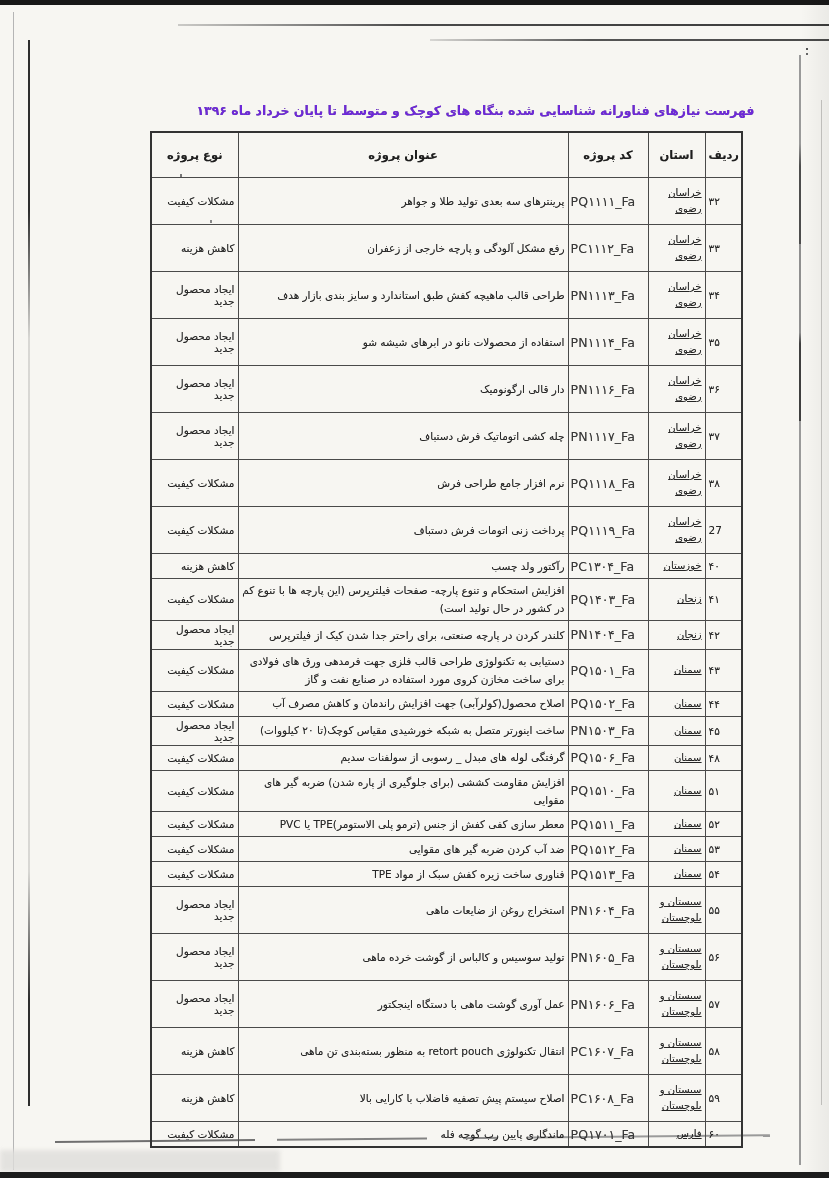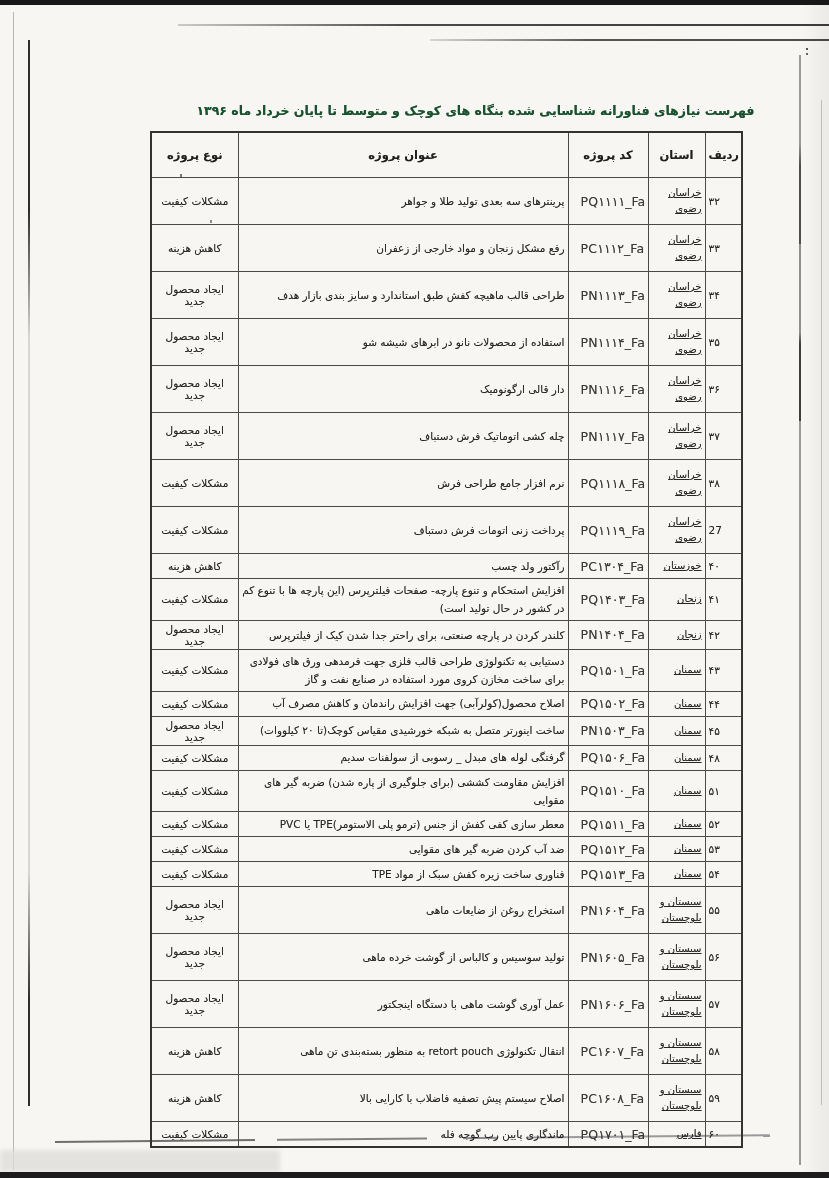--- a/index.html
+++ b/index.html
@@ -28,41 +28,41 @@
   .speck1{position:absolute;left:180px;top:174px;width:2px;height:3px;background:#777;}
   .speck2{position:absolute;left:210px;top:220px;width:2px;height:3px;background:#888;}
   .slant-line{position:absolute;left:55px;top:1141px;width:715px;height:1.6px;
     transform:rotate(-0.55deg);transform-origin:left center;
     background:linear-gradient(90deg,#6f6f6f 0 28%,rgba(0,0,0,0) 28% 31%,#828282 31% 52%,rgba(0,0,0,0) 52% 57%,#8a8a8a 57% 62%,rgba(0,0,0,0) 62% 66%,#9a9a9a 66% 100%);}
   .bottom-smudge{position:absolute;left:0;top:1150px;width:280px;height:22px;
     background:#dfdedb;filter:blur(2px);opacity:.8;}
   
   .doc-title{
     position:absolute;left:180px;top:103px;width:591px;
-    direction:rtl;text-align:center;font-size:12.5px;font-weight:bold;color:#14532d;
+    direction:rtl;text-align:center;font-size:12.5px;font-weight:bold;color:#6d28d9;
     text-shadow:0 0 .4px rgba(0,0,0,.45);
   }
   table.needs{
     position:absolute;left:150px;top:131px;width:591px;
     border-collapse:collapse;direction:rtl;table-layout:fixed;
     color:#262626;
   }
   table.needs th,table.needs td{
     border:1.5px solid #4a4a4a;vertical-align:middle;
     text-shadow:0 0 .4px rgba(0,0,0,.35);
     overflow:hidden;
   }
   table.needs{border:2px solid #333;}
   th{font-size:11.5px;font-weight:bold;padding:15px 3px;color:#1e1e1e;}
   td{height:20px;padding:2px 3px;}
   .c-no{text-align:left;font-size:10.5px;}
   .c-province{text-align:right;font-size:10px;line-height:1.6;text-decoration:underline;}
-  .c-code{direction:ltr;text-align:left;font-size:12.5px;letter-spacing:.2px;color:#383838;padding:2px 12px;}
+  .c-code{direction:ltr;text-align:left;font-size:12.5px;letter-spacing:.2px;color:#383838;padding:2px 2px;}
   .c-title{text-align:right;font-size:10.5px;line-height:1.75;}
-  .c-type{text-align:center;font-size:10.5px;margin-left:48px;}
+  .c-type{text-align:right;font-size:10.5px;margin-left:48px;}
   tr.tall td{height:42px;}
 </style>
 </head>
 <body>
 
 <div class="page">
 
   <div class="band-top"></div>
   <div class="hline1"></div>
   <div class="hline2"></div>
@@ -102,21 +102,21 @@
       <td class="c-no">۳۲</td>
       <td class="c-province">خراسان رضوی</td>
       <td class="c-code">PQ۱۱۱۱_Fa</td>
       <td class="c-title">پرینترهای سه بعدی تولید طلا و جواهر</td>
       <td class="c-type">مشکلات کیفیت</td>
     </tr>
         <tr class="tall">
       <td class="c-no">۳۳</td>
       <td class="c-province">خراسان رضوی</td>
       <td class="c-code">PC۱۱۱۲_Fa</td>
-      <td class="c-title">رفع مشکل زنجان و مواد خارجی از زعفران</td>
+      <td class="c-title">رفع مشکل آلودگی و پارچه خارجی از زعفران</td>
       <td class="c-type">کاهش هزینه</td>
     </tr>
         <tr class="tall">
       <td class="c-no">۳۴</td>
       <td class="c-province">خراسان رضوی</td>
       <td class="c-code">PN۱۱۱۳_Fa</td>
       <td class="c-title">طراحی قالب ماهیچه کفش طبق استاندارد و سایز بندی بازار هدف</td>
       <td class="c-type">ایجاد محصول جدید</td>
     </tr>
         <tr class="tall">

